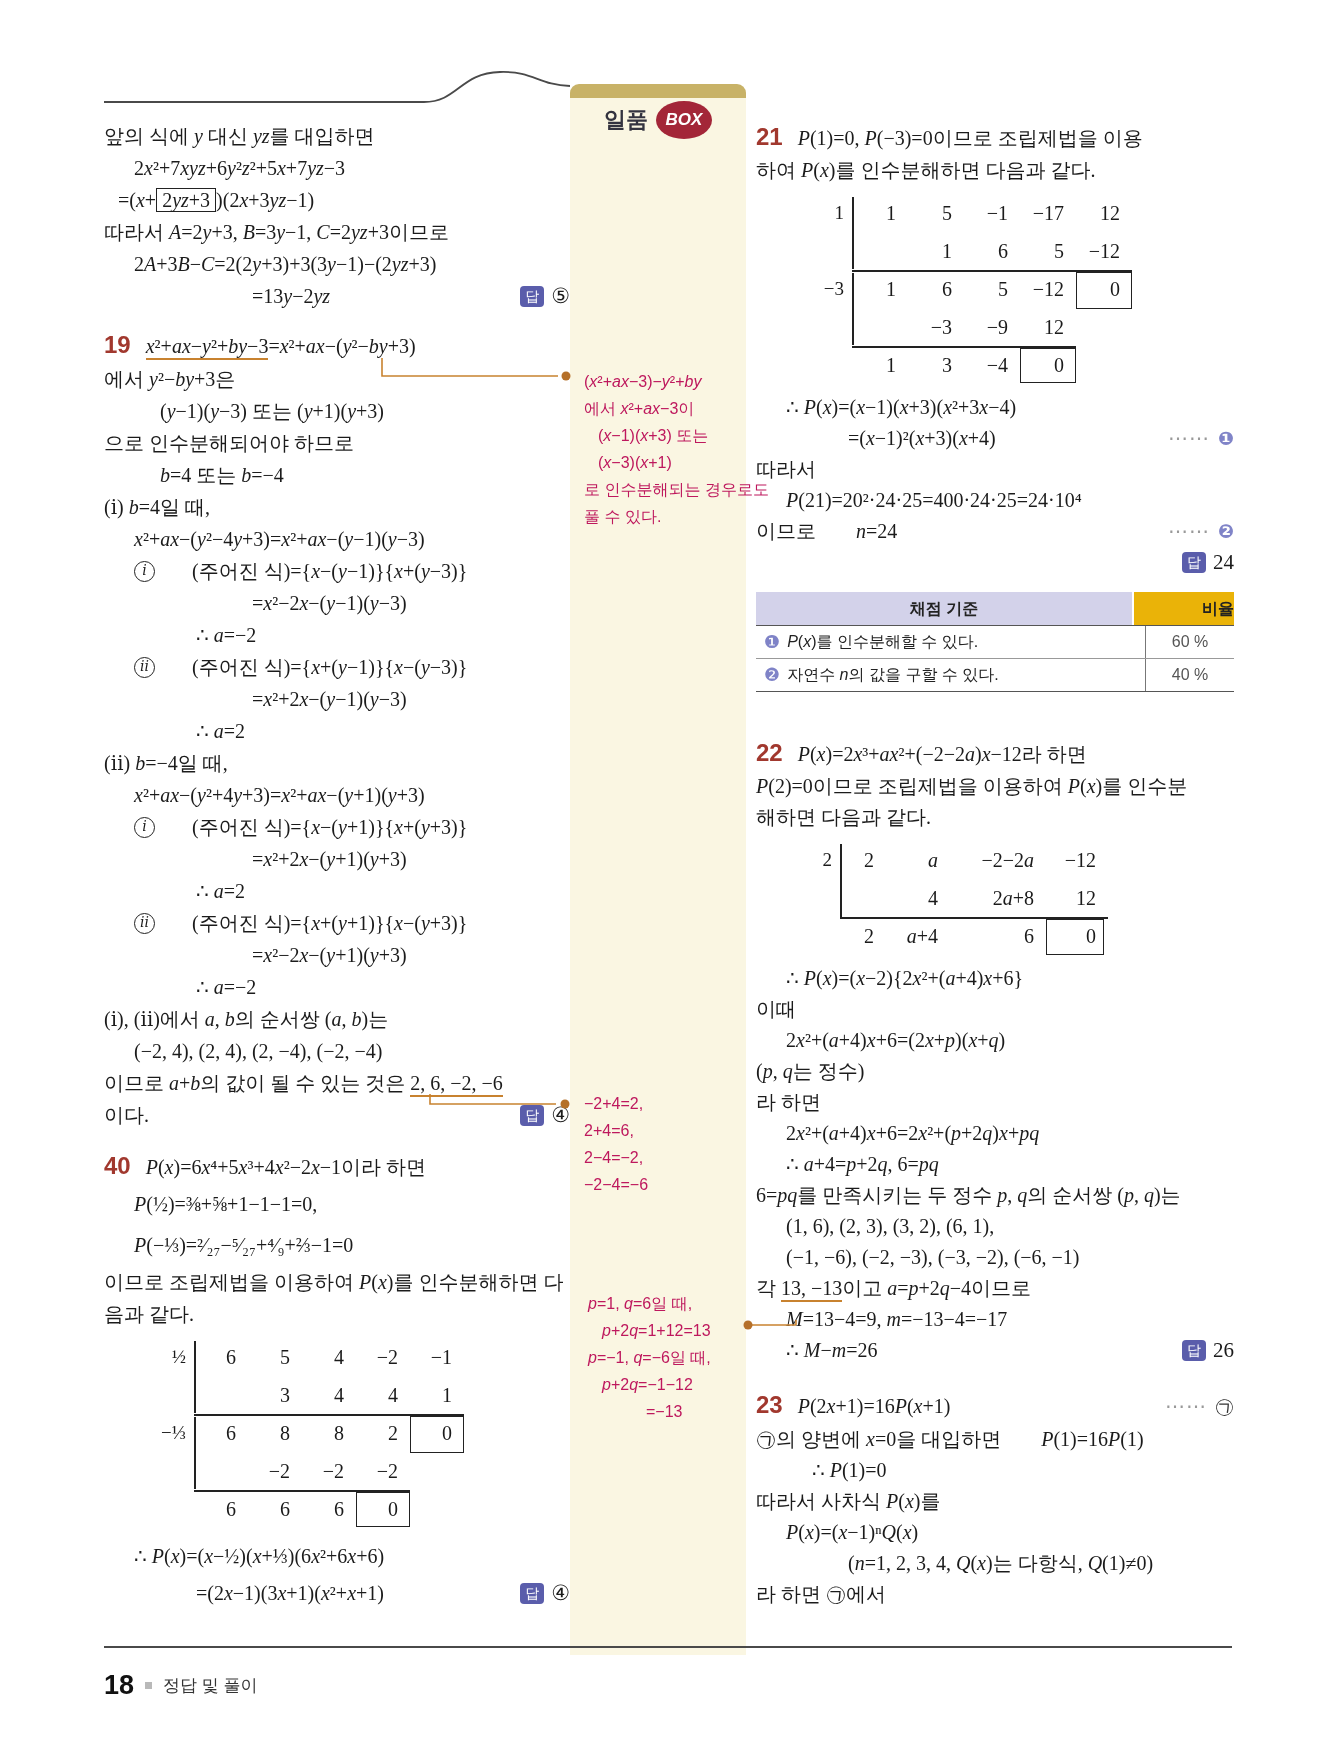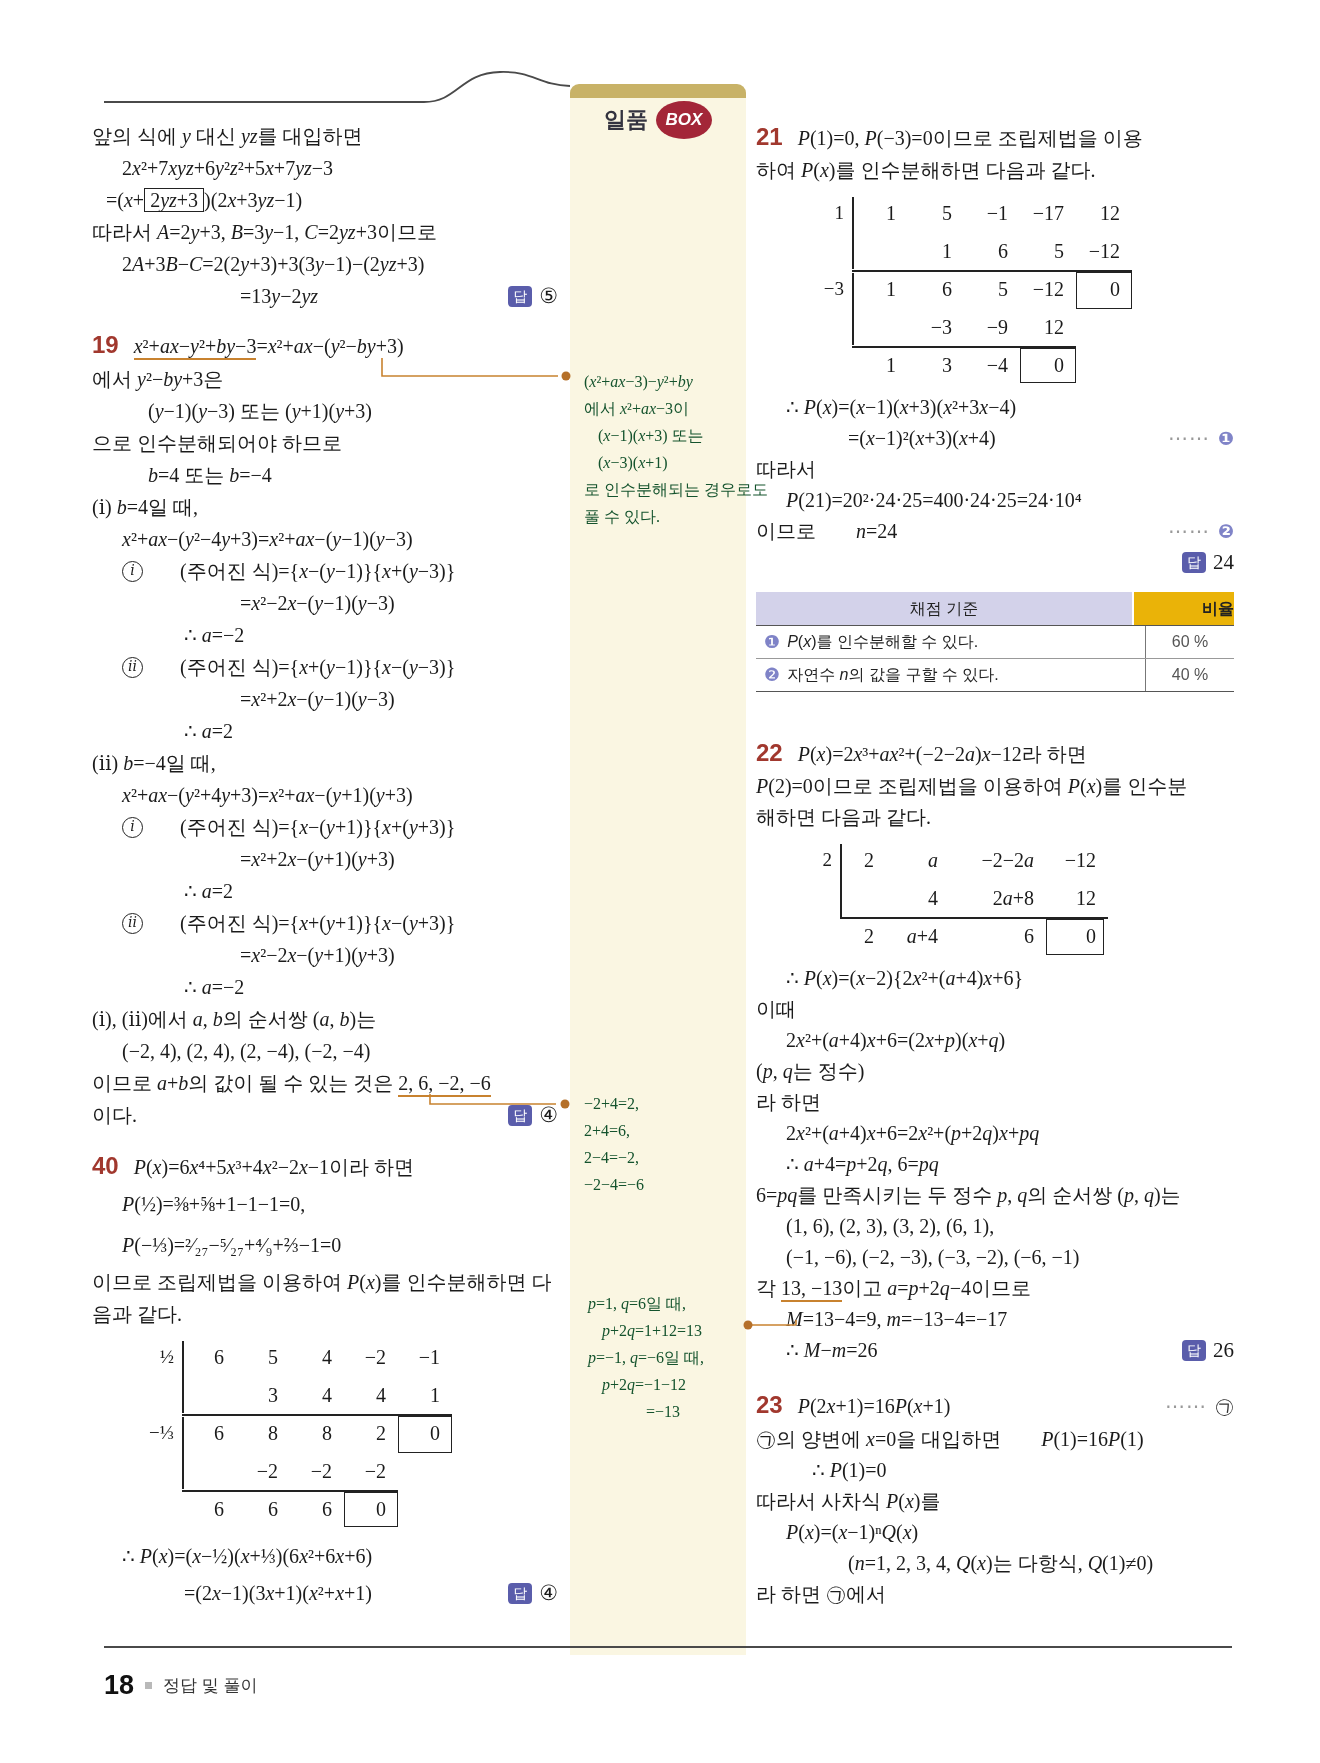--- a/index.html
+++ b/index.html
@@ -8,21 +8,21 @@
   .overlay{position:absolute;left:0;top:0;z-index:6;pointer-events:none;}
   
   .band{position:absolute;left:570px;top:97px;width:176px;height:1558px;background:#faf6e2;z-index:1;}
   .tabbar{position:absolute;left:570px;top:84px;width:176px;height:14px;background:#c8b267;border-radius:9px 9px 0 0;z-index:2;}
   .tablabel{position:absolute;left:570px;top:99px;width:176px;height:42px;display:flex;align-items:center;justify-content:center;gap:8px;z-index:3;}
   .tabtext{font-family:"Liberation Sans","DejaVu Sans",sans-serif;font-weight:bold;font-size:22px;color:#33333f;}
   .tabbadge{width:56px;height:38px;border-radius:50%;background:#a32638;color:#fff;display:flex;align-items:center;justify-content:center;
             font-family:"Liberation Sans","DejaVu Sans",sans-serif;font-weight:bold;font-style:italic;font-size:17px;}
   
   .col{position:absolute;top:120px;z-index:4;}
-  .col.left{left:92px;width:466px;}
+  .col.left{left:104px;width:466px;}
   .col.right{left:756px;width:478px;}
   .ln{display:flex;align-items:baseline;min-height:32px;line-height:32px;white-space:nowrap;}
   .col.right .ln{min-height:31px;line-height:31px;}
   .ln.tall{min-height:41px;line-height:41px;}
   .ln.i0 .lt{margin-left:14px;} .ln.i1 .lt{margin-left:30px;} .ln.i1 .circ{margin-left:30px;}
   .ln.i2 .lt{margin-left:56px;} .ln.i3 .lt{margin-left:92px;} .ln.i4 .lt{margin-left:148px;}
   .fill{flex:1 1 auto;}
   .m i{font-style:italic;}
   .useg{border-bottom:2px solid #c8822f;padding-bottom:1px;}
   .bxseg{border:1.3px solid #222;padding:0 5px;}
@@ -43,29 +43,29 @@
   .lab{padding-right:8px;font-size:19px;}
   .d20 .scell{width:54px;} .d20 .lab{width:46px;}
   .d21 .scell{width:56px;} .d21 .lab{width:40px;}
   .d22 .c1{width:46px;} .d22 .c2{width:64px;} .d22 .c3{width:96px;} .d22 .c4{width:62px;} .d22 .lab{width:36px;}
   .vl{position:absolute;width:1.6px;background:#222;}
   .hl{position:absolute;height:1.6px;background:#222;}
   .zb{position:absolute;border:1.6px solid #222;}
   
   .gtable{margin-top:14px;width:100%;font-family:"Liberation Sans","DejaVu Sans",sans-serif;font-size:16px;color:#222;}
   .gt-head{display:flex;gap:2px;border-bottom:1.6px solid #555;}
-  .gt-h1{flex:1;background:#d3d2ea;text-align:center;line-height:33px;font-weight:normal;}
+  .gt-h1{flex:1;background:#d3d2ea;text-align:center;line-height:33px;font-weight:bold;}
   .gt-h2{width:100px;background:#eab308;text-align:right;line-height:33px;font-weight:bold;}
   .gt-row{display:flex;border-bottom:1px solid #999;}
   .gt-row.last{border-bottom:1.6px solid #555;}
   .gt-c1{flex:1;padding:5px 8px;display:flex;align-items:center;gap:7px;}
   .gt-c2{width:88px;border-left:1px solid #777;display:flex;align-items:center;justify-content:center;color:#555;}
   .gmark{color:#7f83c7;font-size:18px;}
   
-  .note{position:absolute;width:160px;font-family:Liberation Serif, serif;font-size:16px;line-height:27px;color:#14532d;z-index:5;}
+  .note{position:absolute;width:160px;font-family:Liberation Sans, sans-serif;font-size:16px;line-height:27px;color:#be185d;z-index:5;}
   .nline{white-space:nowrap;}
   .nline.i1n{margin-left:14px;} .nline.i2n{margin-left:58px;}
   
   .rule{position:absolute;left:104px;top:1646px;width:1128px;height:2px;background:#4a4a4a;z-index:4;}
   .footer{position:absolute;left:104px;top:1670px;display:flex;align-items:center;gap:11px;z-index:4;}
   .pageno{font-family:"Liberation Sans","DejaVu Sans",sans-serif;font-weight:bold;font-size:27px;color:#111;}
   .sq{width:7px;height:7px;background:#b9b9b9;}
   .flabel{font-family:"Liberation Sans","DejaVu Sans",sans-serif;font-size:17px;color:#333;}
 </style>
 </head>

